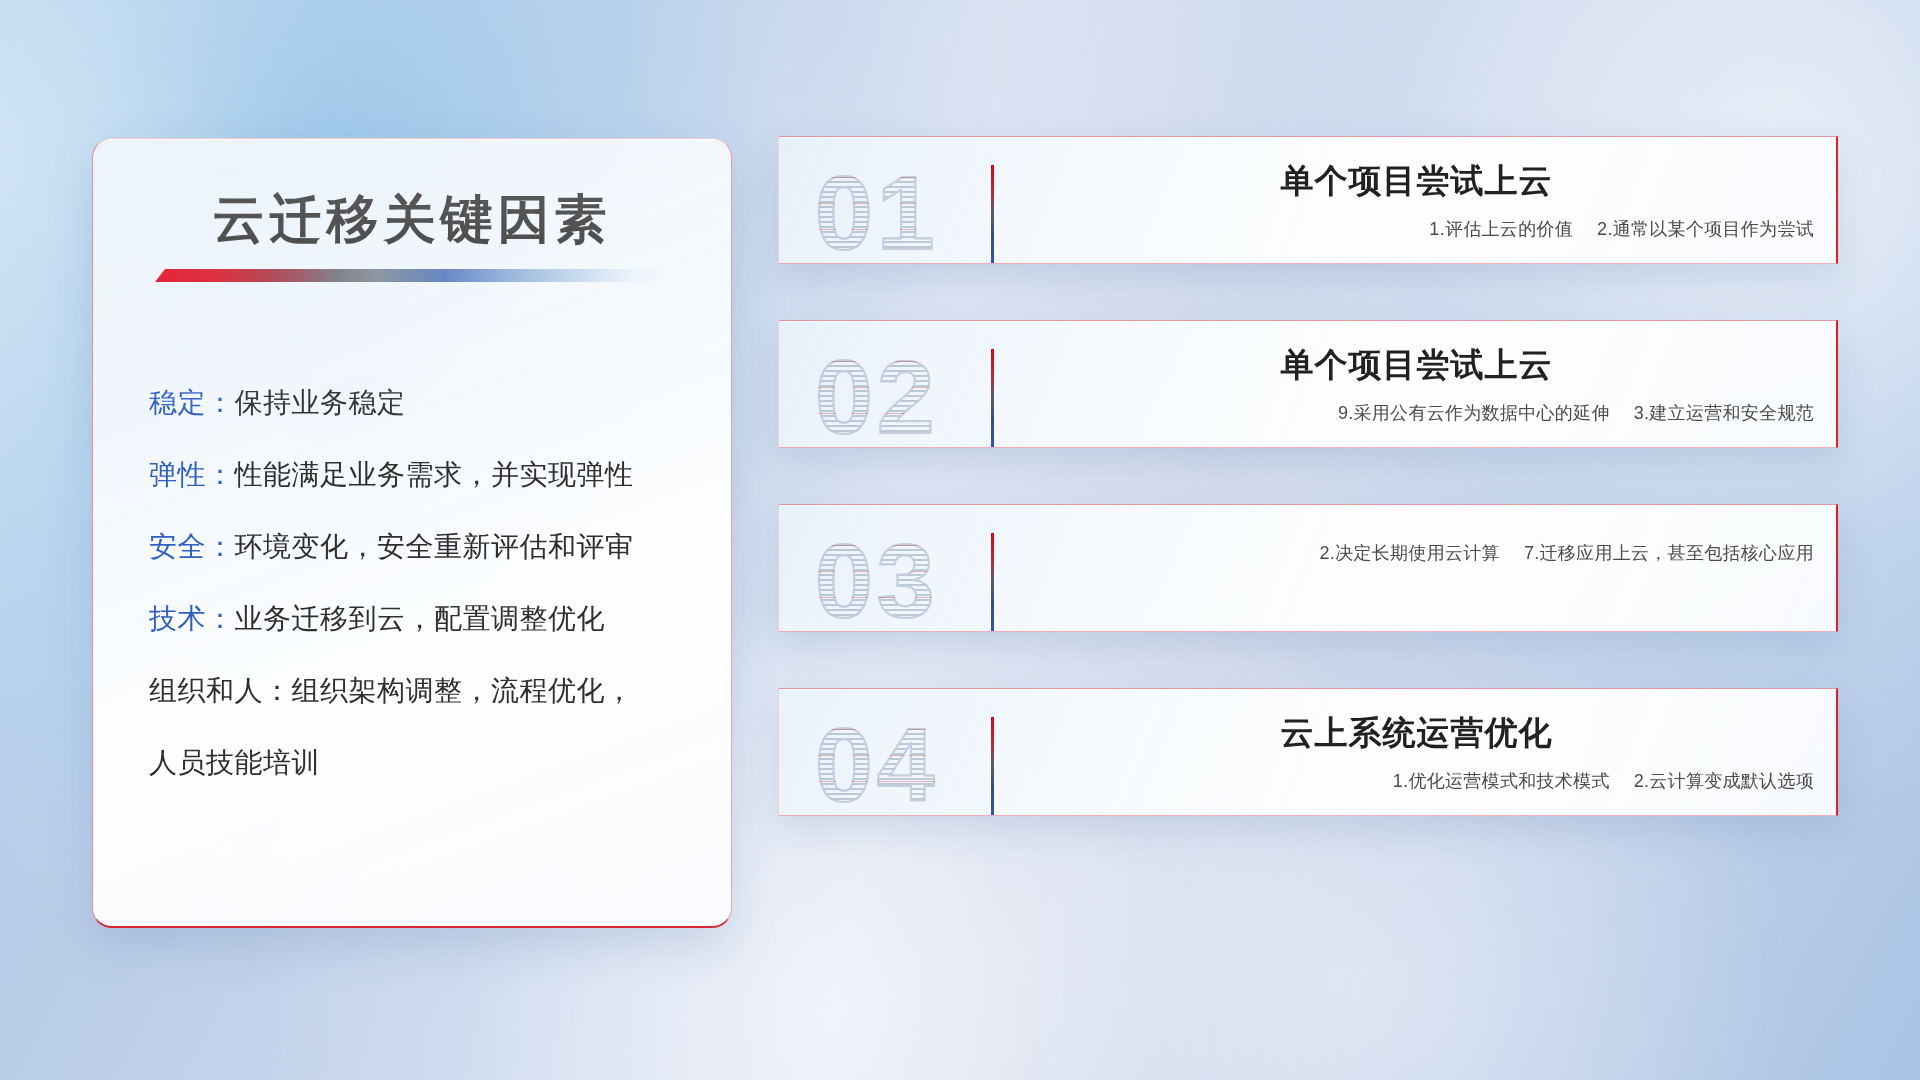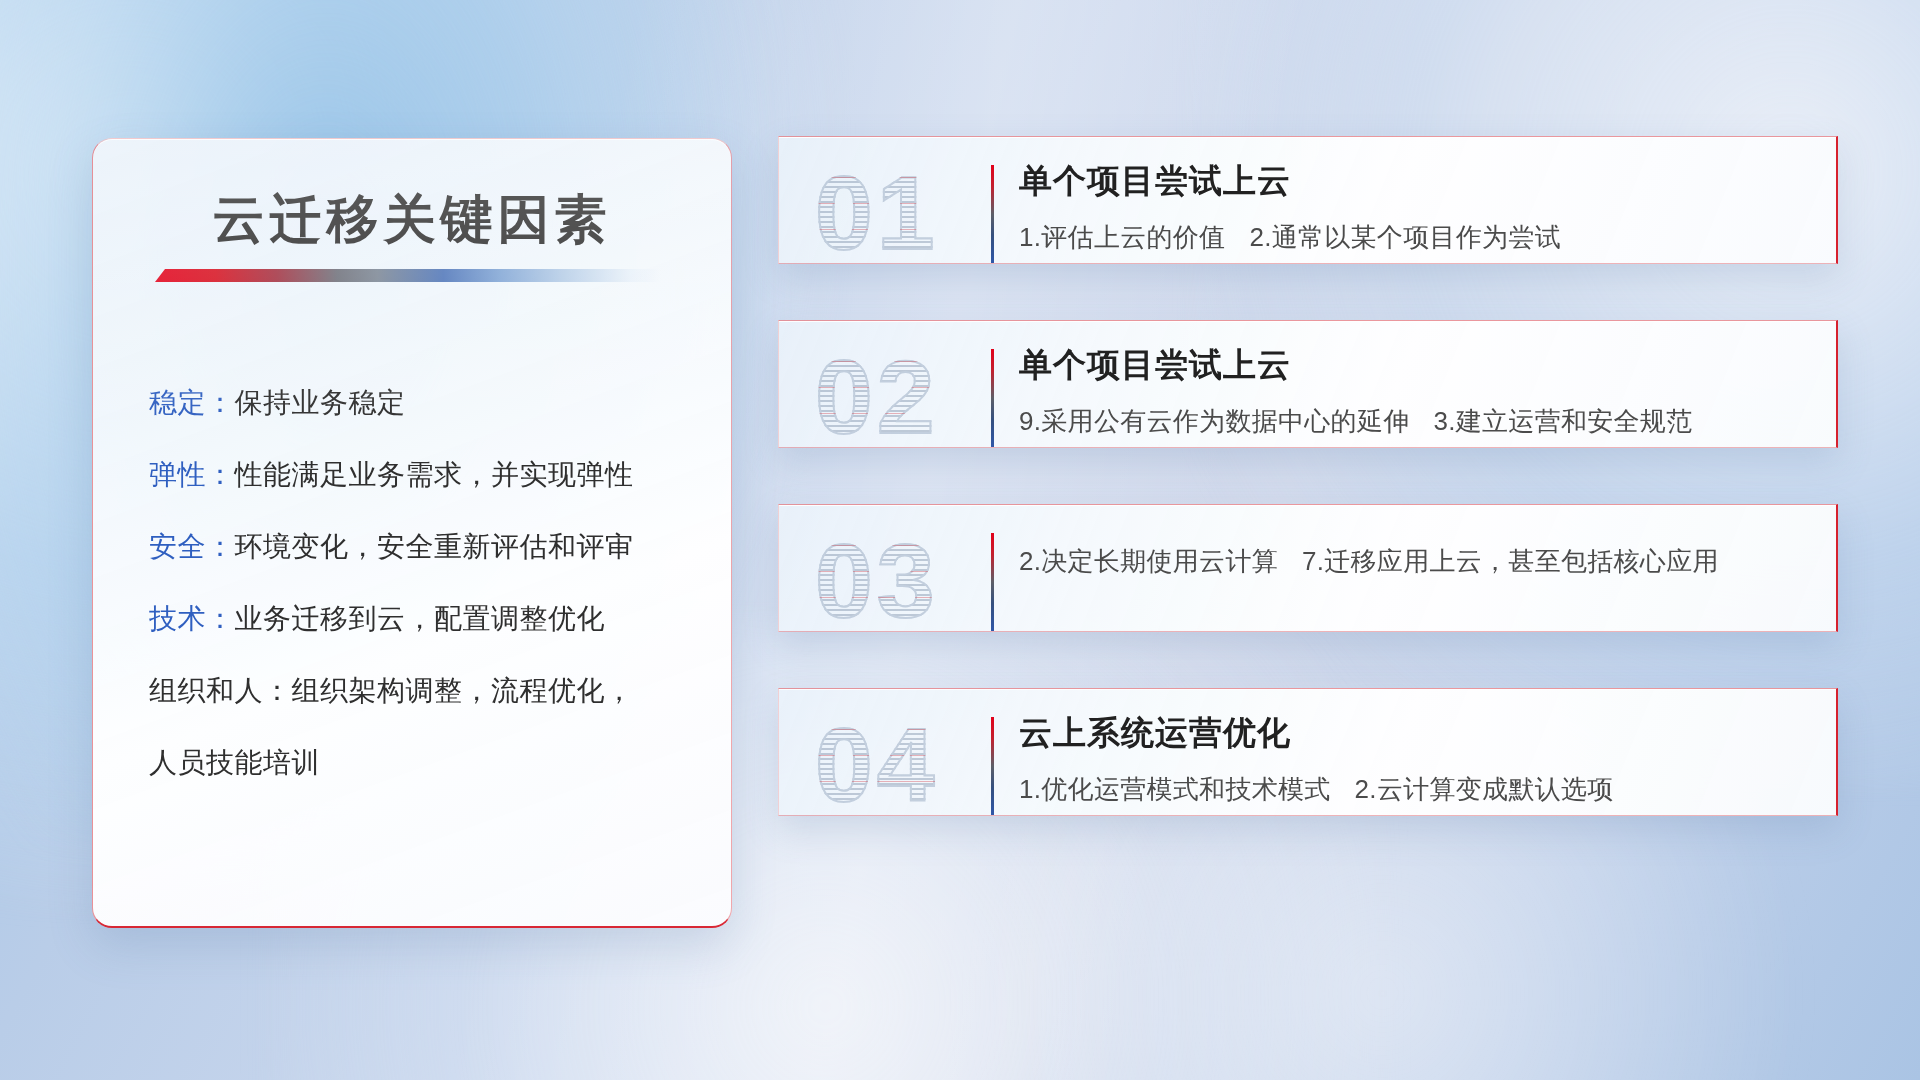--- a/index.html
+++ b/index.html
@@ -146,26 +146,26 @@
     opacity:.65; user-select:none; pointer-events:none;
   }
 
   .card-rule {
     position:absolute; left:212px; top:28px; width:3px; height:98px;
     background:linear-gradient(180deg,#e2001a 0%,#c3202e 22%,#5d5f68 50%,#35507f 72%,#2f57a8 100%);
   }
   .card-text { position:absolute; left:240px; top:22px; right:22px; }
   .card-title {
     font-size:33px; font-weight:bold; color:#212121; letter-spacing:1px;
-    line-height:44px; white-space:nowrap;
+    line-height:44px; white-space:nowrap;text-align:center;
   }
   .card-sub {
-    margin-top:20px;
-    font-size:26px; color:#4b4b4b; letter-spacing:.3px;
-    line-height:28px; white-space:nowrap;
+    margin-top:12px;
+    font-size:18px; color:#4b4b4b; letter-spacing:.3px;
+    line-height:28px; white-space:nowrap;text-align:right;
   }
   .gap { display:inline-block; width:24px; }
 </style>
 </head>
 <body>
 
 <div class="bg">
   <div class="bg-base"></div>
   <div class="bg-glow-1"></div>
   <div class="bg-glow-2"></div>

